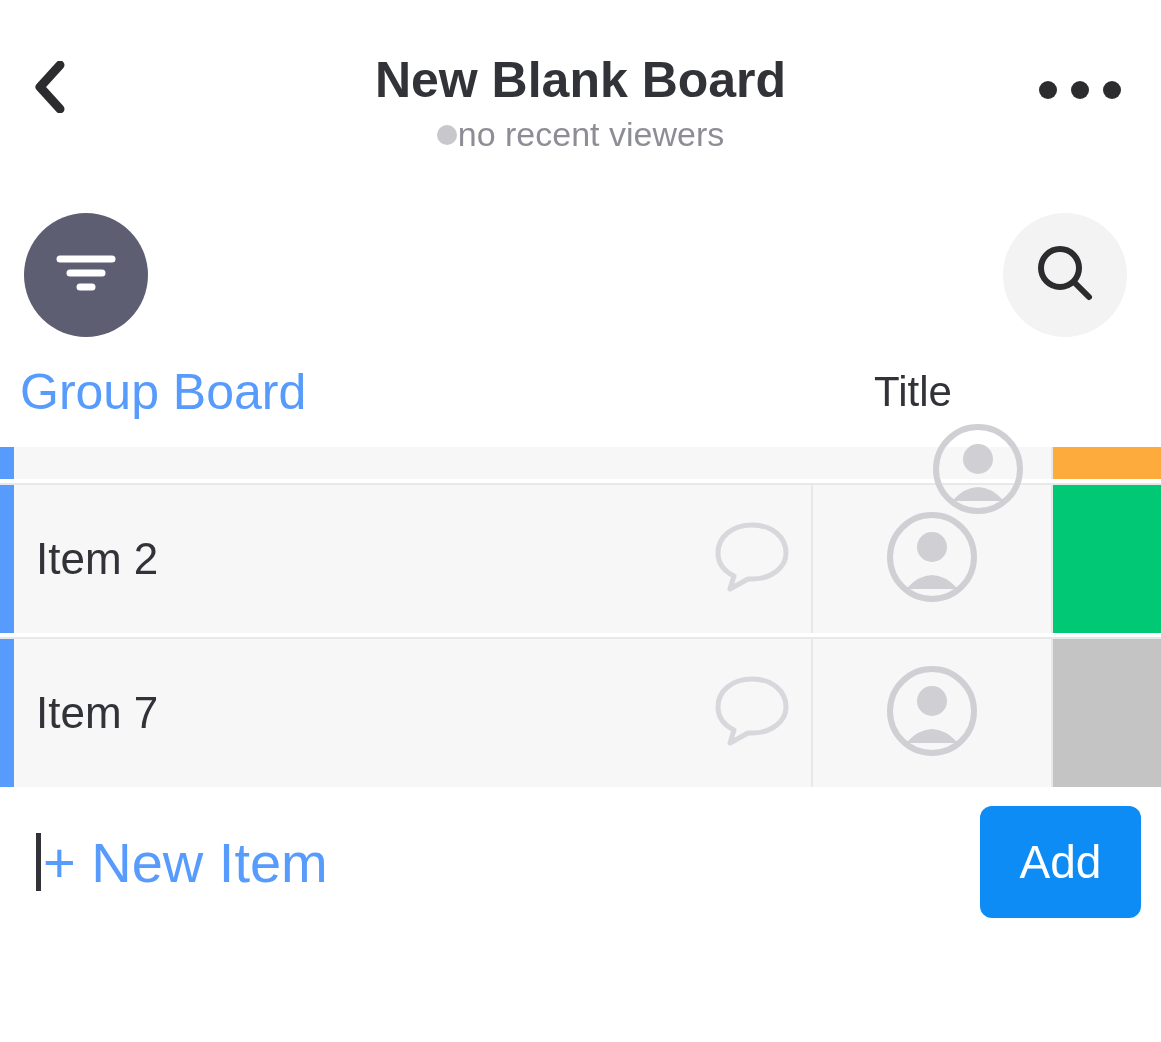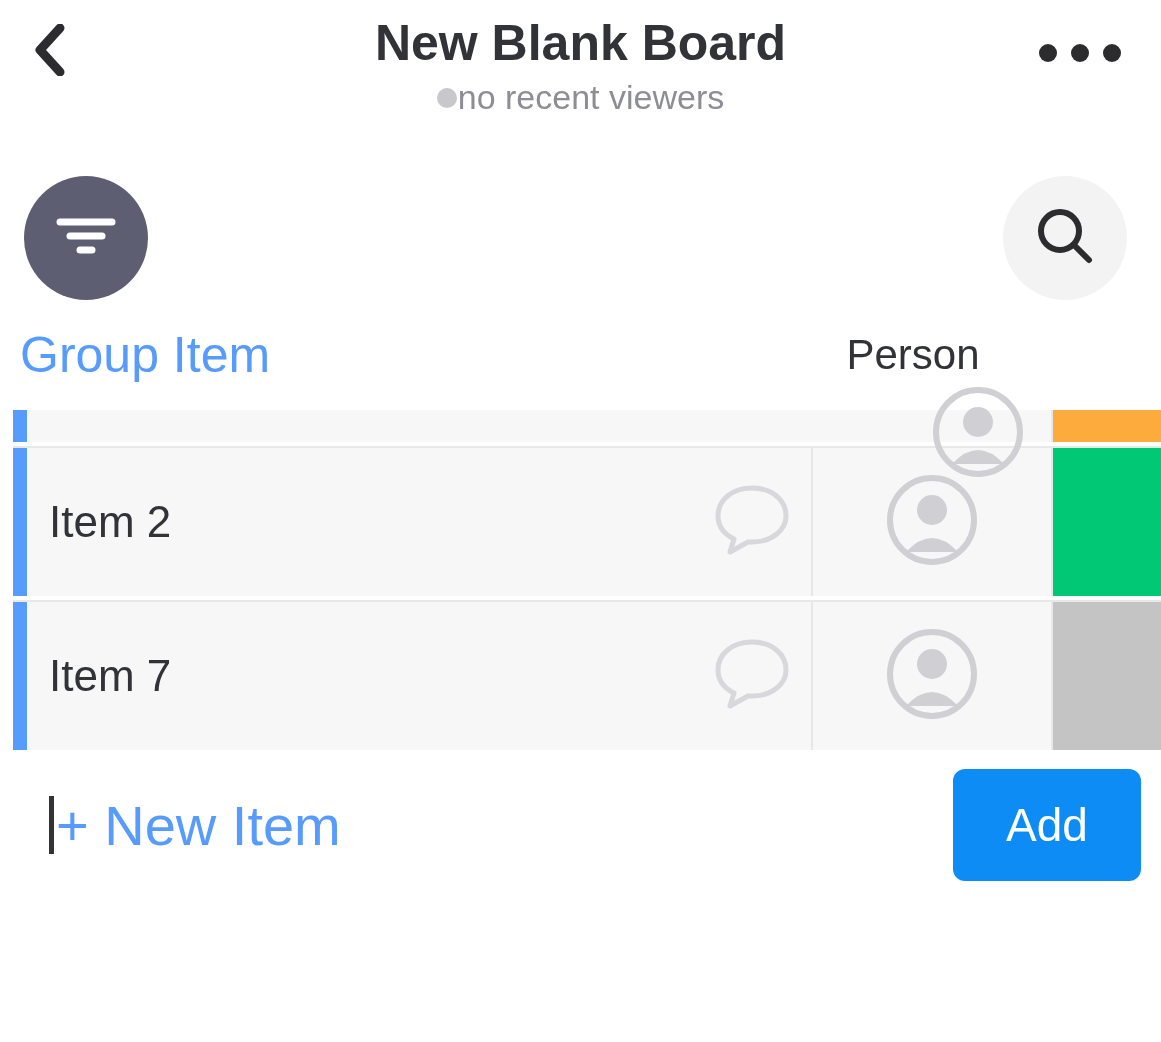--- a/index.html
+++ b/index.html
@@ -5,20 +5,21 @@
   * { box-sizing: border-box; margin: 0; padding: 0; }
   html, body { width: 1161px; height: 1042px; background: #ffffff; font-family: -apple-system, Helvetica, Arial, sans-serif; color: #333; }
   
   
   .header {
     position: relative;
     height: 120px;
     display: flex;
     align-items: flex-start;
     padding-top: 14px;
+    margin-top: 37px;
   }
   .back-btn {
     position: absolute;
     left: 26px;
     top: 28px;
     width: 48px;
     height: 48px;
     display: flex;
     align-items: center;
     justify-content: center;
@@ -113,21 +114,21 @@
   }
   .person-col-header {
     width: 280px;
     font-size: 42px;
     color: #323338;
     text-align: center;
   }
   .status-col-spacer { width: 108px; }
 
   
-  .board { width: 100%; padding-left: 13px; }
+  .board { width: 100%; }
 
   .row {
     display: flex;
     align-items: stretch;
     height: 150px;
     background: #f7f7f8;
     border-top: 2px solid #e6e8ea;
   }
   .row.partial {
     height: 32px;
@@ -198,21 +199,21 @@
   .new-input {
     border: none;
     outline: none;
     font-size: 56px;
     color: #579bfc;
     background: transparent;
     width: 100%;
   }
   .new-input::placeholder { color: #579bfc; }
   .add-btn {
-    width: 188px;
+    width: 161px;
     height: 112px;
     margin-right: 20px;
     background: #0d8cf6;
     color: #ffffff;
     font-size: 46px;
     border: none;
     border-radius: 12px;
     display: flex;
     align-items: center;
     justify-content: center;
@@ -260,22 +261,22 @@
     <span>
       <svg width="64" height="64" viewBox="0 0 64 64">
         <circle cx="27" cy="27" r="19" fill="none" stroke="#2c2c2e" stroke-width="6"></circle>
         <line x1="41" y1="41" x2="56" y2="56" stroke="#2c2c2e" stroke-width="6" stroke-linecap="round"></line>
       </svg>
     </span>
   </div>
 </div>
 
 <div class="col-headers">
-  <div class="group-title">Group Item</div>
-  <div class="person-col-header">Person</div>
+  <div class="group-title">Group Board</div>
+  <div class="person-col-header">Title</div>
   <div class="status-col-spacer"></div>
 </div>
 
 <div class="board">
 
   <div class="row partial">
     <div class="group-stripe"></div>
     <div class="item-name"></div>
     <div class="chat-cell"></div>
     <div class="person-cell">

